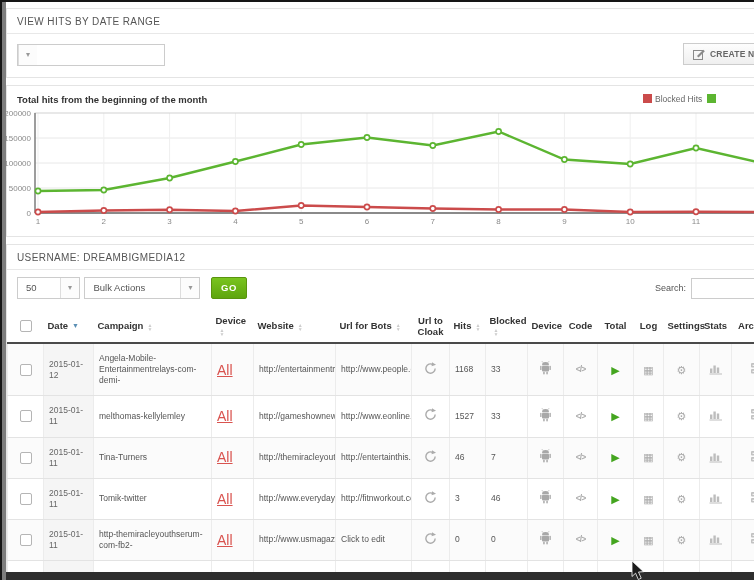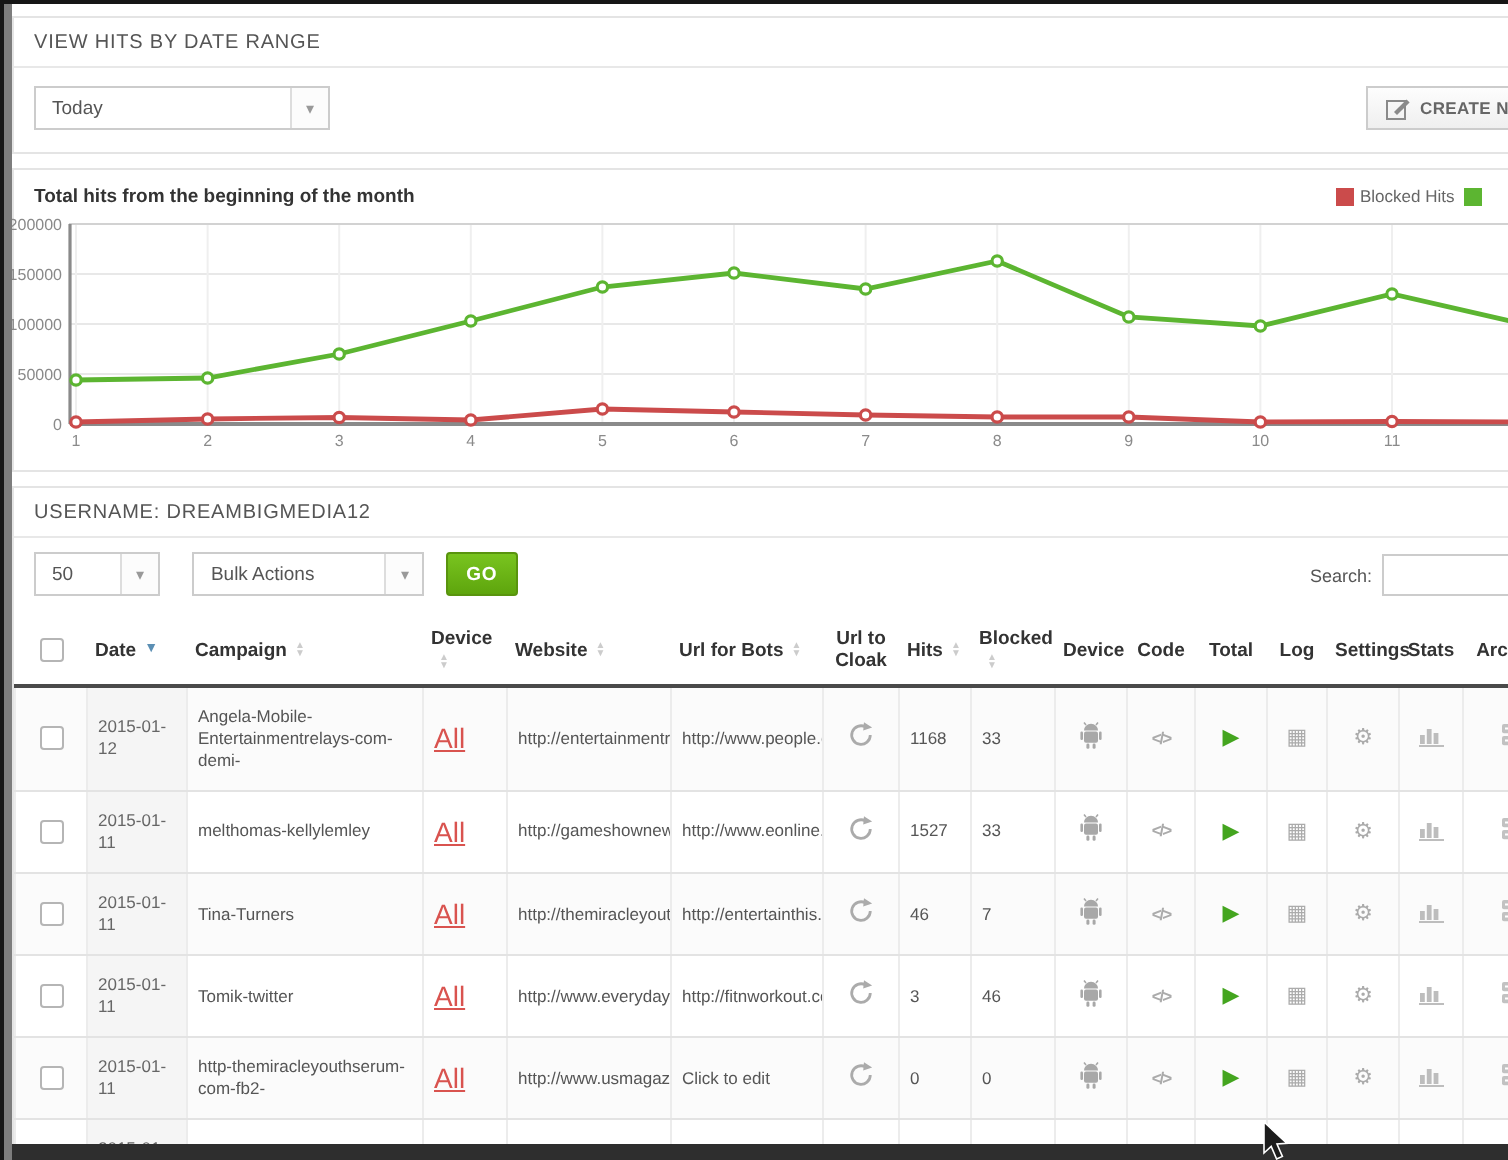--- a/index.html
+++ b/index.html
@@ -22,30 +22,30 @@
   .panel-body { position:relative; padding:9px 10px 11px 10px; }
 
   
   .sel { display:inline-flex; align-items:stretch; height:22px; border:1px solid #ccc; background:#fff;
     font-size:9.5px; color:#555; cursor:default; }
   .sel .val { display:flex; align-items:center; padding:0 8px; flex:1 1 auto; white-space:nowrap; overflow:hidden; }
   .sel .chev { display:flex; align-items:center; justify-content:center; width:19px;
     border-left:1px solid #ddd; color:#999; font-size:8px; background:#fcfcfc; }
   .sel-range { width:148px; }
   .sel-size { width:63px; }
-  .sel-bulk { width:116px; margin-left:12px; }
+  .sel-bulk { width:116px; }
 
   .btn-create { position:absolute; left:676px; top:9px; height:22px; display:inline-flex; align-items:center;
     gap:5px; padding:0 9px; border:1px solid #ccc; background:linear-gradient(#fdfdfd,#efefef);
     font-size:8.5px; font-weight:bold; color:#666; white-space:nowrap; letter-spacing:.2px; }
 
   
   .chart-panel { position:relative; padding:8px 10px 5px 10px; }
   .chart-title { font-size:9.5px; font-weight:bold; color:#333; }
-  .legend { position:absolute; left:661px; top:8px; display:flex; align-items:center; gap:5px;
+  .legend { position:absolute; left:636px; top:8px; display:flex; align-items:center; gap:5px;
     font-size:8.5px; color:#666; white-space:nowrap; }
   .legend .sw { display:inline-block; width:9px; height:9px; }
   .legend .item { display:flex; align-items:center; gap:3px; }
   #hits-chart-svg { display:block; margin-left:-12px; }
   #hits-chart-svg text.tick { font-size:8px; fill:#8a8a8a; font-family:"Liberation Sans",sans-serif; }
 
   
   .controls { position:relative; padding:7px 10px; height:38px; }
   .btn-go { display:inline-flex; align-items:center; justify-content:center; height:22px; width:36px;
     margin-left:6px; border:1px solid #59940e; border-radius:2px; background:linear-gradient(#79c41f,#5ea50d);
@@ -92,21 +92,20 @@
 <div class="edge-left"></div>
 <div class="edge-left2"></div>
 <div class="bottom-bar"></div>
 
 <div class="page">
 
   <section class="panel panel-first">
     <div class="panel-header">VIEW HITS BY DATE RANGE</div>
     <div class="panel-body">
       <div class="sel sel-range">
-        <span class="val">Today</span>
         <span class="chev">▾</span>
       </div>
       <button class="btn-create">
         <svg width="12" height="12" viewBox="0 0 12 12">
           <rect x="0.5" y="2.5" width="9" height="9" fill="none" stroke="#8a8a8a"></rect>
           <path d="M4 8 L10.3 1.7 L11.8 3.2 L5.5 9.5 Z" fill="#8a8a8a"></path>
         </svg>
         <span>CREATE NEW CAMPAIGN</span>
       </button>
     </div>

